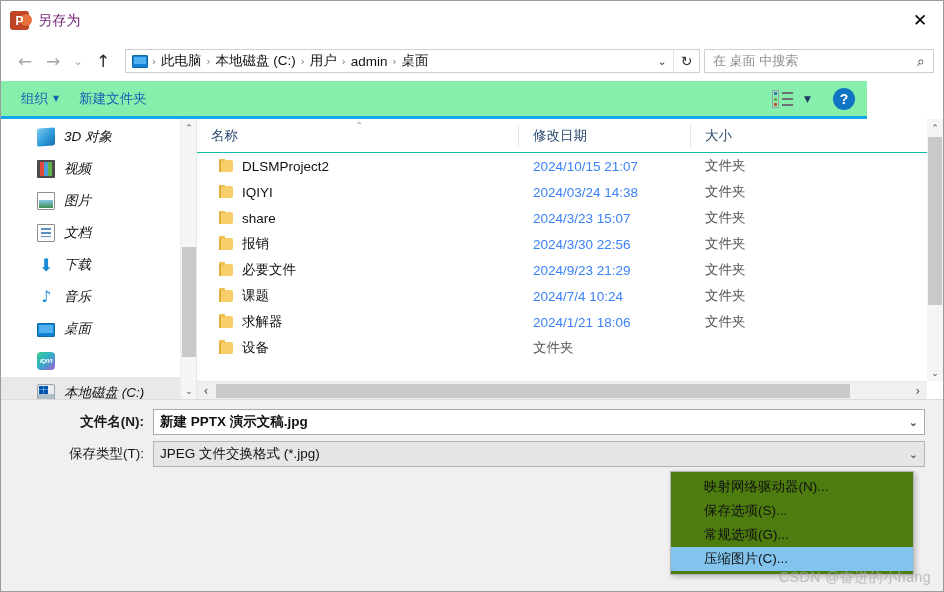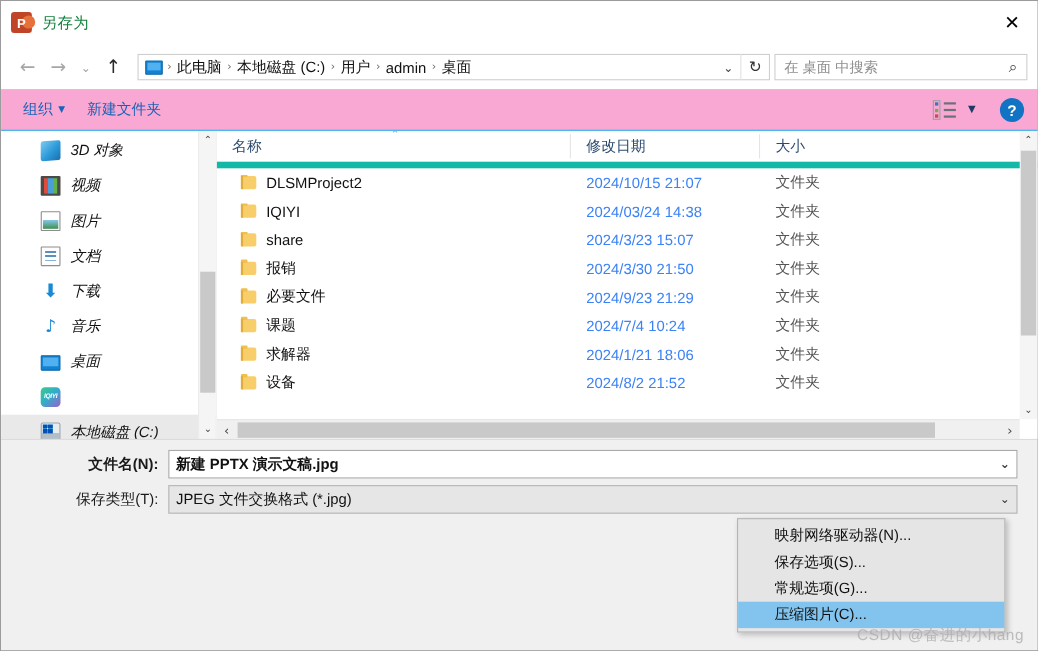--- a/index.html
+++ b/index.html
@@ -33,21 +33,21 @@
     display: flex; align-items: center; justify-content: center;
     position: relative; line-height: 1;
   }
   .ppt-icon::after {
     content: ""; position: absolute; right: -3px; top: 3px;
     width: 12px; height: 12px; border-radius: 50%;
     background: #e8703a;
   }
   .ppt-icon span { position: relative; z-index: 2; }
   .title-text {
-    font-size: 14px; color: #15803d; letter-spacing: .3px;
+    font-size: 14px; color: #701a75; letter-spacing: .3px;
   }
   .close-btn {
     position: absolute; right: 0; top: 0; width: 46px; height: 38px;
     display: flex; align-items: center; justify-content: center;
     font-size: 17px; color: #000; font-family: "DejaVu Sans", sans-serif;
     cursor: pointer; font-weight: 300;
   }
 
   
   .navbar {
@@ -103,23 +103,23 @@
     display: flex; align-items: center; padding: 0 4px 0 8px;
   }
   .search-ph { font-size: 13px; color: #8e8e8e; flex: 1; }
   .search-icon {
     width: 16px; font-size: 14px; color: #444;
     font-family: "DejaVu Sans", sans-serif; text-align: center;
   }
 
   
   .cmdbar {
-    position: absolute; left: 0; top: 80px; width: 942px; height: 38px;
-    background: #f9a8d4; display: flex; align-items: center;
-    border-bottom: 1px solid #0ea5e9;
+    position: absolute; left: 0; top: 80px; width: 866px; height: 38px;
+    background: #86efac; display: flex; align-items: center;
+    border-bottom: 3px solid #0ea5e9;
   }
   .cmd-item {
     font-size: 13.5px; color: #1b62b5; padding: 0 10px; cursor: pointer;
     display: flex; align-items: center; gap: 5px;
   }
   .cmd-item:first-child { margin-left: 10px; }
   .cmd-caret {
     font-size: 8px; color: #1b62b5; font-family: "DejaVu Sans", sans-serif;
   }
   .cmd-right { margin-left: auto; display: flex; align-items: center; }
@@ -248,21 +248,21 @@
     position: absolute; left: 1px; width: 14px; background: #c9c9c9;
     cursor: pointer;
   }
 
   
   .filelist {
     flex: 1; position: relative; background: #ffffff; overflow: hidden;
   }
   .fl-header {
     height: 34px; display: flex; align-items: center;
-    border-bottom: 6px solid #14b8a6; position: relative;
+    border-bottom: 1px solid #14b8a6; position: relative;
   }
   .fl-th {
     font-size: 13.5px; color: #2b4a6f; padding-left: 14px;
     height: 22px; line-height: 22px; cursor: pointer;
     border-right: 1px solid #e4e4e4; white-space: nowrap;
   }
   .fl-th.name { width: 322px; position: relative; }
   .fl-th.date { width: 172px; }
   .fl-th.type { width: 148px; }
   .fl-th.size { width: 64px; border-right: none; }
@@ -345,21 +345,21 @@
   .combo-val { font-size: 13.5px; color: #111; white-space: nowrap; }
   .combo-caret {
     position: absolute; right: 6px; top: 50%; transform: translateY(-50%);
     font-size: 11px; color: #3b3b3b; font-family: "DejaVu Sans", sans-serif;
     cursor: pointer;
   }
 
   
   .ctxmenu {
     position: absolute; left: 669px; top: 470px; width: 244px;
-    background: #e5e5e5; border: 1px solid #b5b5b5;
+    background: #4d7c0f; border: 1px solid #b5b5b5;
     box-shadow: 2px 2px 5px rgba(0,0,0,.22);
     padding: 3px 0; z-index: 50;
   }
   .ctx-item {
     height: 24px; display: flex; align-items: center;
     padding-left: 33px; font-size: 13.5px; color: #111;
     cursor: pointer; white-space: nowrap;
   }
   .ctx-item.highlight { background: #82c4ee; }
 
@@ -522,21 +522,21 @@
           </div>
           <div class="fl-date">2024/3/23 15:07</div>
           <div class="fl-type">文件夹</div>
           <div class="fl-size"></div>
         </div>
         <div class="fl-row">
           <div class="fl-name">
             <span class="folder-ico"></span>
             <span>报销</span>
           </div>
-          <div class="fl-date">2024/3/30 21:50</div>
+          <div class="fl-date">2024/3/30 22:56</div>
           <div class="fl-type">文件夹</div>
           <div class="fl-size"></div>
         </div>
         <div class="fl-row">
           <div class="fl-name">
             <span class="folder-ico"></span>
             <span>必要文件</span>
           </div>
           <div class="fl-date">2024/9/23 21:29</div>
           <div class="fl-type">文件夹</div>
@@ -558,21 +558,20 @@
           </div>
           <div class="fl-date">2024/1/21 18:06</div>
           <div class="fl-type">文件夹</div>
           <div class="fl-size"></div>
         </div>
         <div class="fl-row">
           <div class="fl-name">
             <span class="folder-ico"></span>
             <span>设备</span>
           </div>
-          <div class="fl-date">2024/8/2 21:52</div>
           <div class="fl-type">文件夹</div>
           <div class="fl-size"></div>
         </div>
       </div>
 
       <div class="fl-hscroll">
         <div class="hs-arrow" style="left:0;">‹</div>
         <div class="hs-thumb"></div>
         <div class="hs-arrow" style="right:0;">›</div>
       </div>

